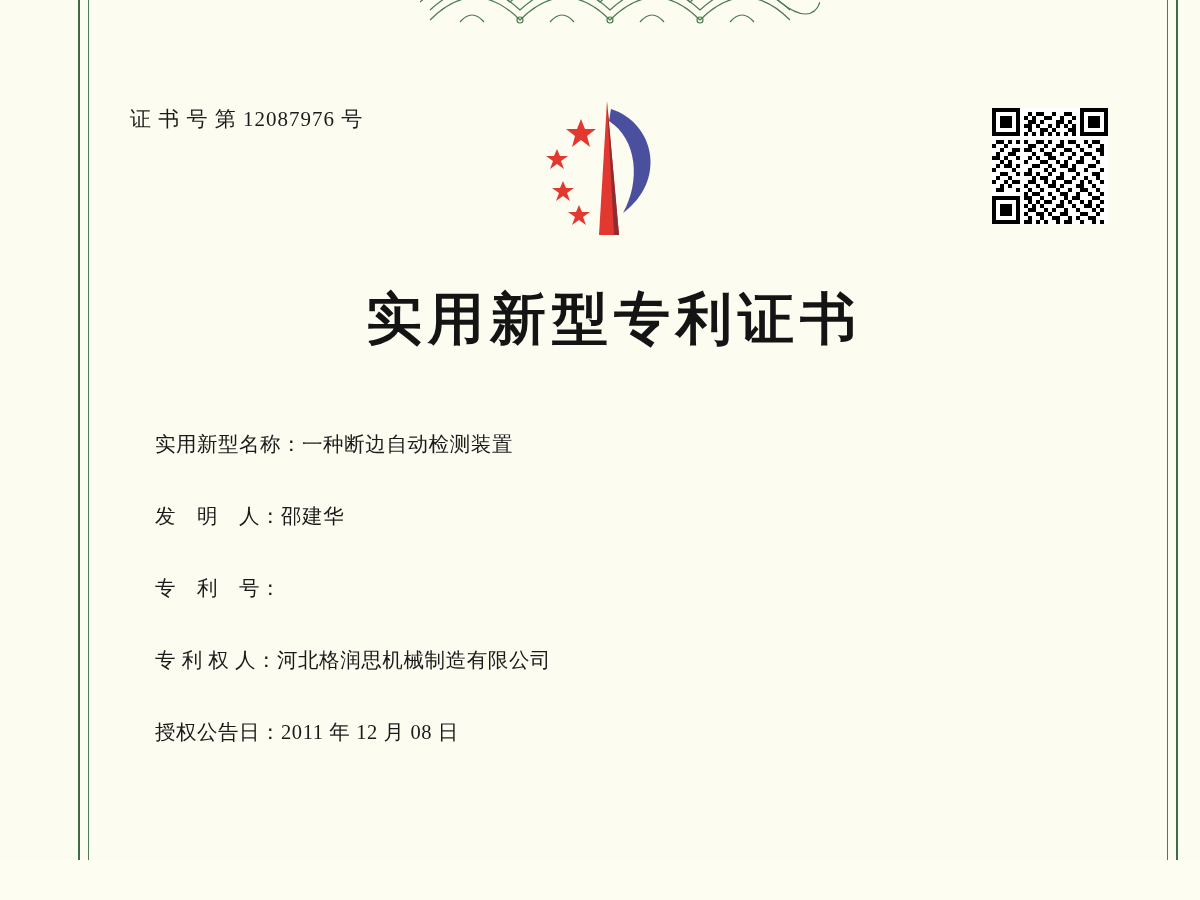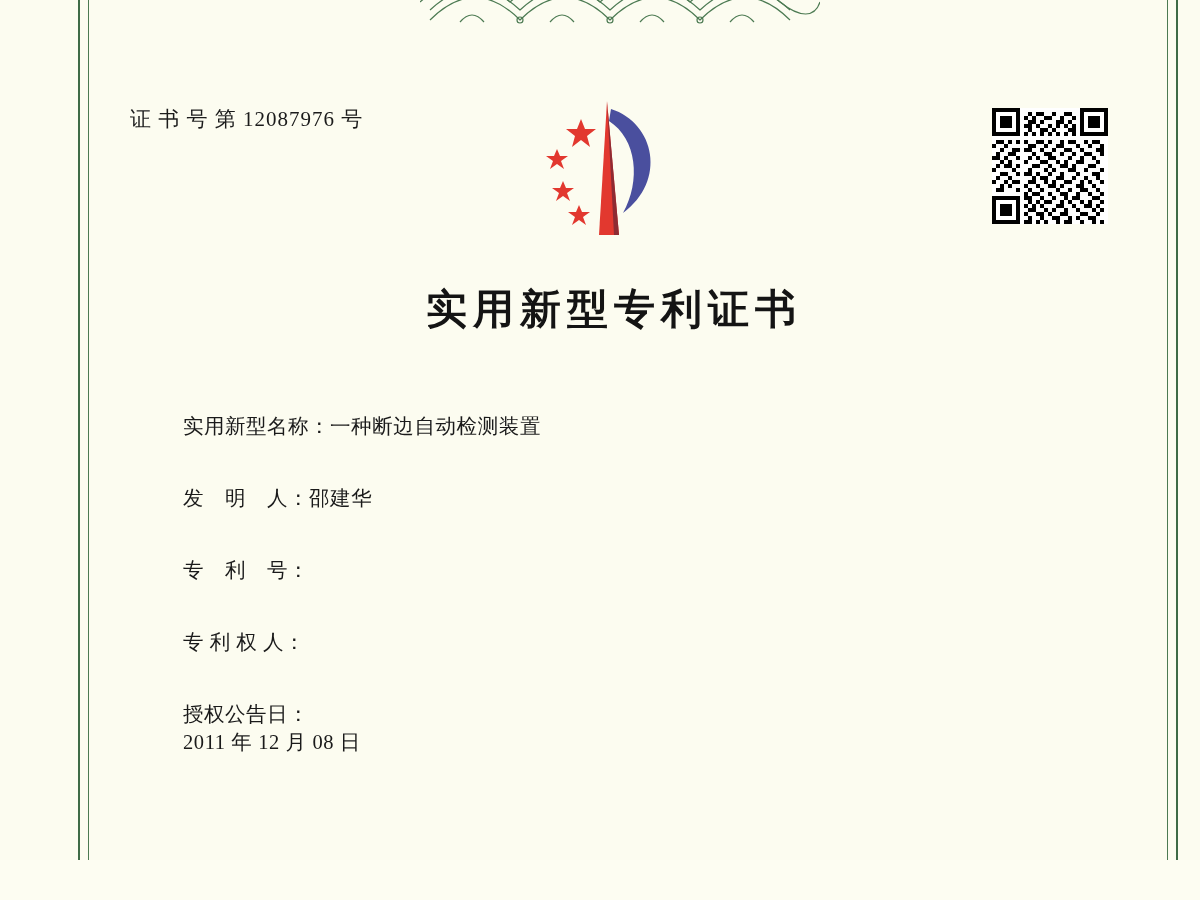--- a/index.html
+++ b/index.html
@@ -83,34 +83,33 @@
   .qr svg { display: block; }
 
   
   .title {
     position: absolute;
     left: 0;
     right: 0;
     top: 282px;
     text-align: center;
     font-family: "DejaVu Serif", "Liberation Serif", serif;
-    font-size: 41px;
+    font-size: 56px;
     font-weight: bold;
     letter-spacing: 6px;
     color: #141414;
     padding-left: 28px;
   }
 
   
   .fields {
     position: absolute;
     left: 155px;
-    top: 412px;
+    top: 430px;
     width: 960px;
-    margin-left: 28px;
   }
   .row {
     display: flex;
     align-items: baseline;
     margin-bottom: 44px;
     font-size: 20.5px;
     color: #1a1a1a;
   }
   .label {
     white-space: pre;
@@ -123,21 +122,20 @@
     margin-bottom: 0;
   }
   .spacer {
     display: inline-block;
     width: 106px;
   }
 
   .pair {
     display: flex;
     align-items: baseline;
-    flex-direction: column;
   }
 </style>
 </head>
 <body>
 
 <div class="page">
 
   <div class="border-outer"></div>
   <div class="border-inner"></div>
 
@@ -418,20 +416,21 @@
       <span class="value">邵建华</span>
     </div>
 
     <div class="row">
       <span class="label">专　利　号：</span>
     </div>
 
 
     <div class="row">
       <span class="label">专 利 权 人：</span>
+      <span class="value">河北格润思机械制造有限公司</span>
     </div>
 
 
     <div class="row inline-two">
       <span class="pair">
         <span class="label">授权公告日：</span>
         <span class="value">2011 年 12 月 08 日</span>
       </span>
       <span class="spacer"></span>
     </div>

